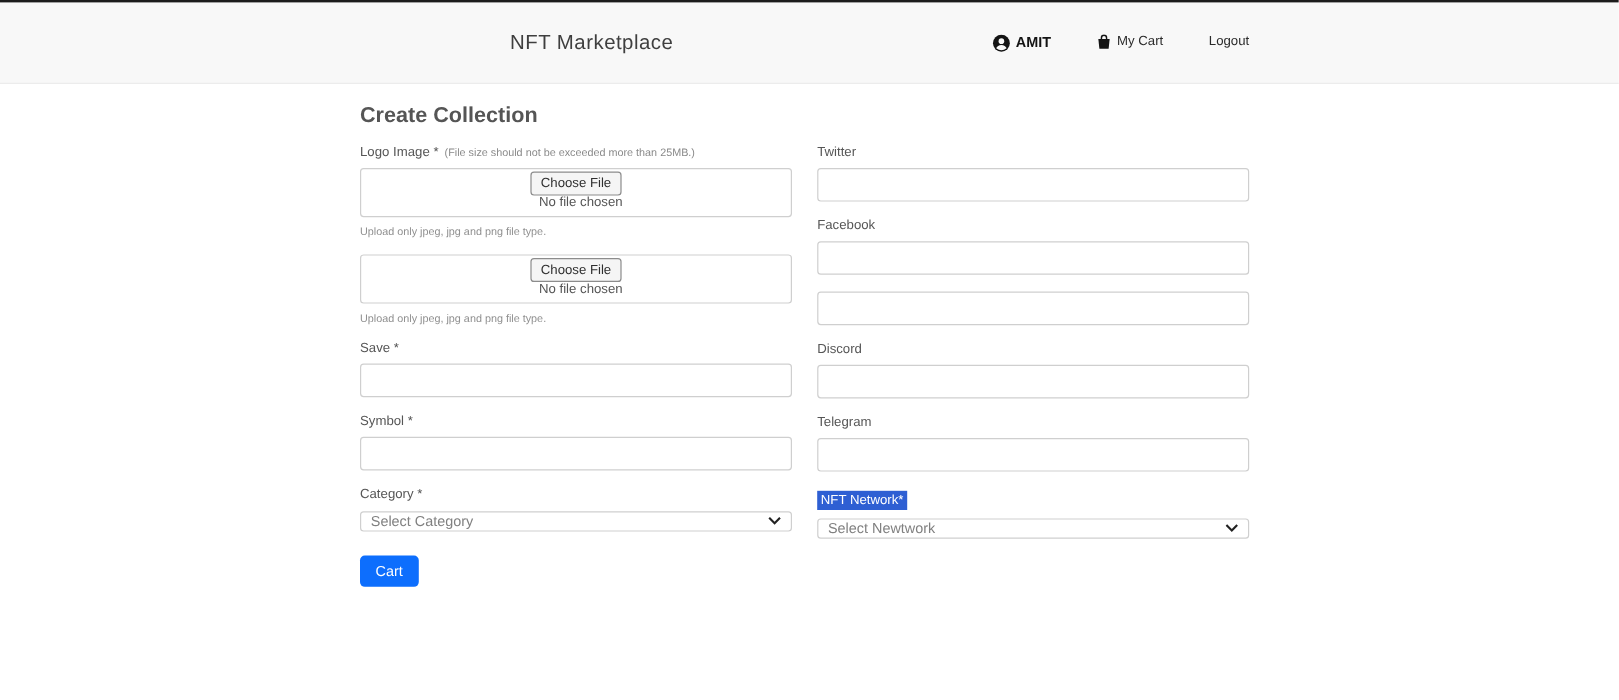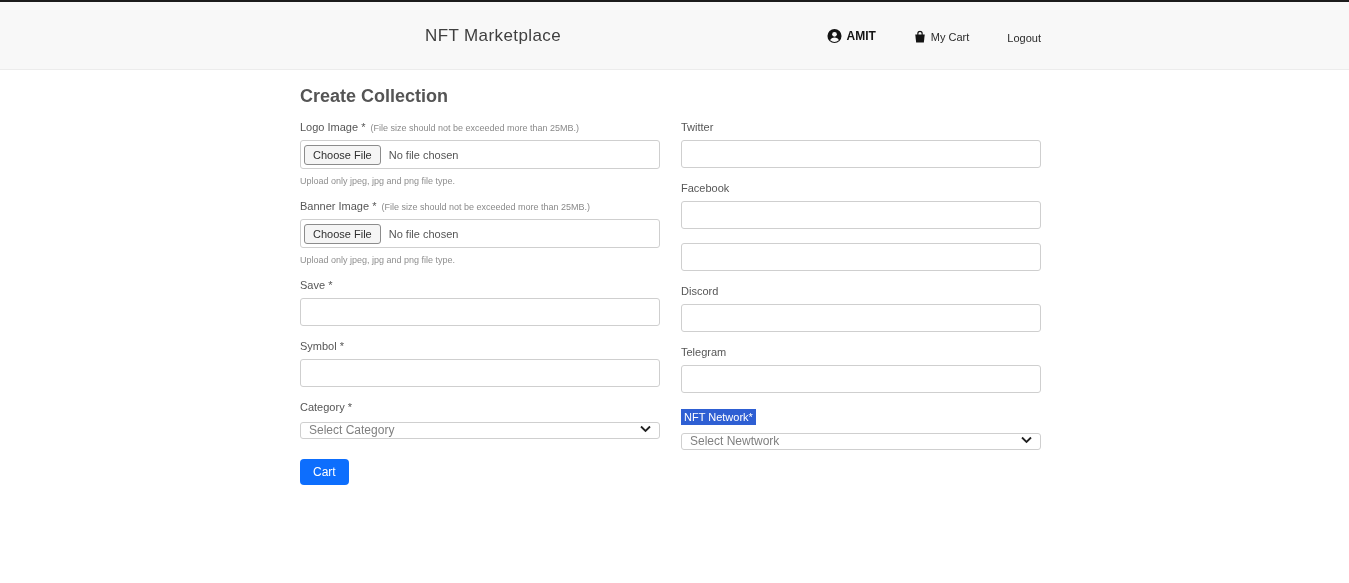--- a/index.html
+++ b/index.html
@@ -14,21 +14,21 @@
   .header{
     position:relative;height:70px;background:#f8f8f8;
     border-top:2px solid #1c1c1c;border-bottom:1px solid #ececec;
   }
   .brand{
     position:absolute;left:425px;top:50%;transform:translateY(-50%);
     font-size:17px;color:#3f3f3f;letter-spacing:.4px;
   }
   .nav{
     position:absolute;right:308px;top:50%;transform:translateY(-50%);
-    display:flex;align-items:flex-end;gap:38px;
+    display:flex;align-items:flex-start;gap:38px;
   }
   .nav-item{display:flex;align-items:center;gap:5px;font-size:11px;color:#2b2b2b;cursor:pointer;}
   .nav-item.user{font-weight:bold;font-size:12px;color:#141414;}
 
   
   main{padding:16px 0 0 300px;}
   .page-heading{font-size:18px;color:#555;margin-bottom:14px;}
   .cols{display:flex;gap:21px;align-items:flex-start;}
   .col{width:360px;}
 
@@ -41,22 +41,22 @@
   input[type=text]{
     width:100%;height:28px;border:1px solid #cfcfcf;border-radius:3px;
     padding:0 8px;font-size:12px;color:#555;background:#fff;outline:none;
   }
   textarea{
     width:100%;height:44px;border:1px solid #cfcfcf;border-radius:3px;
     padding:4px 8px;font-size:12px;color:#555;background:#fff;outline:none;resize:vertical;display:block;
   }
 
   .file-input{
-    display:flex;align-items:center;height:29px;background:#fff;
-    border:1px solid #cfcfcf;border-radius:3px;padding:2px 3px;cursor:pointer;
+    display:flex;align-items:center;height:41px;background:#fff;
+    border:1px solid #cfcfcf;border-radius:3px;padding:2px 3px;cursor:pointer;flex-direction:column;
   }
   .file-btn{
     border:1px solid #8c8c8c;border-radius:3px;background:#f5f5f5;
     padding:3px 8px;font-size:11px;color:#2f2f2f;white-space:nowrap;
   }
   .file-text{margin-left:8px;font-size:11px;color:#555;}
 
   .select-wrap{position:relative;}
   select{
     width:100%;height:17px;border:1px solid #cfcfcf;border-radius:3px;
@@ -115,24 +115,20 @@
           <span class="note">(File size should not be exceeded more than 25MB.)</span>
         </span>
         <div class="file-input">
           <span class="file-btn">Choose File</span>
           <span class="file-text">No file chosen</span>
         </div>
         <div class="help">Upload only jpeg, jpg and png file type.</div>
       </div>
 
       <div class="field">
-        <span class="label">
-          <span>Banner Image *</span>
-          <span class="note">(File size should not be exceeded more than 25MB.)</span>
-        </span>
         <div class="file-input">
           <span class="file-btn">Choose File</span>
           <span class="file-text">No file chosen</span>
         </div>
         <div class="help">Upload only jpeg, jpg and png file type.</div>
       </div>
 
       <div class="field">
         <span class="label">Save *</span>
         <input type="text" value="" style="">

